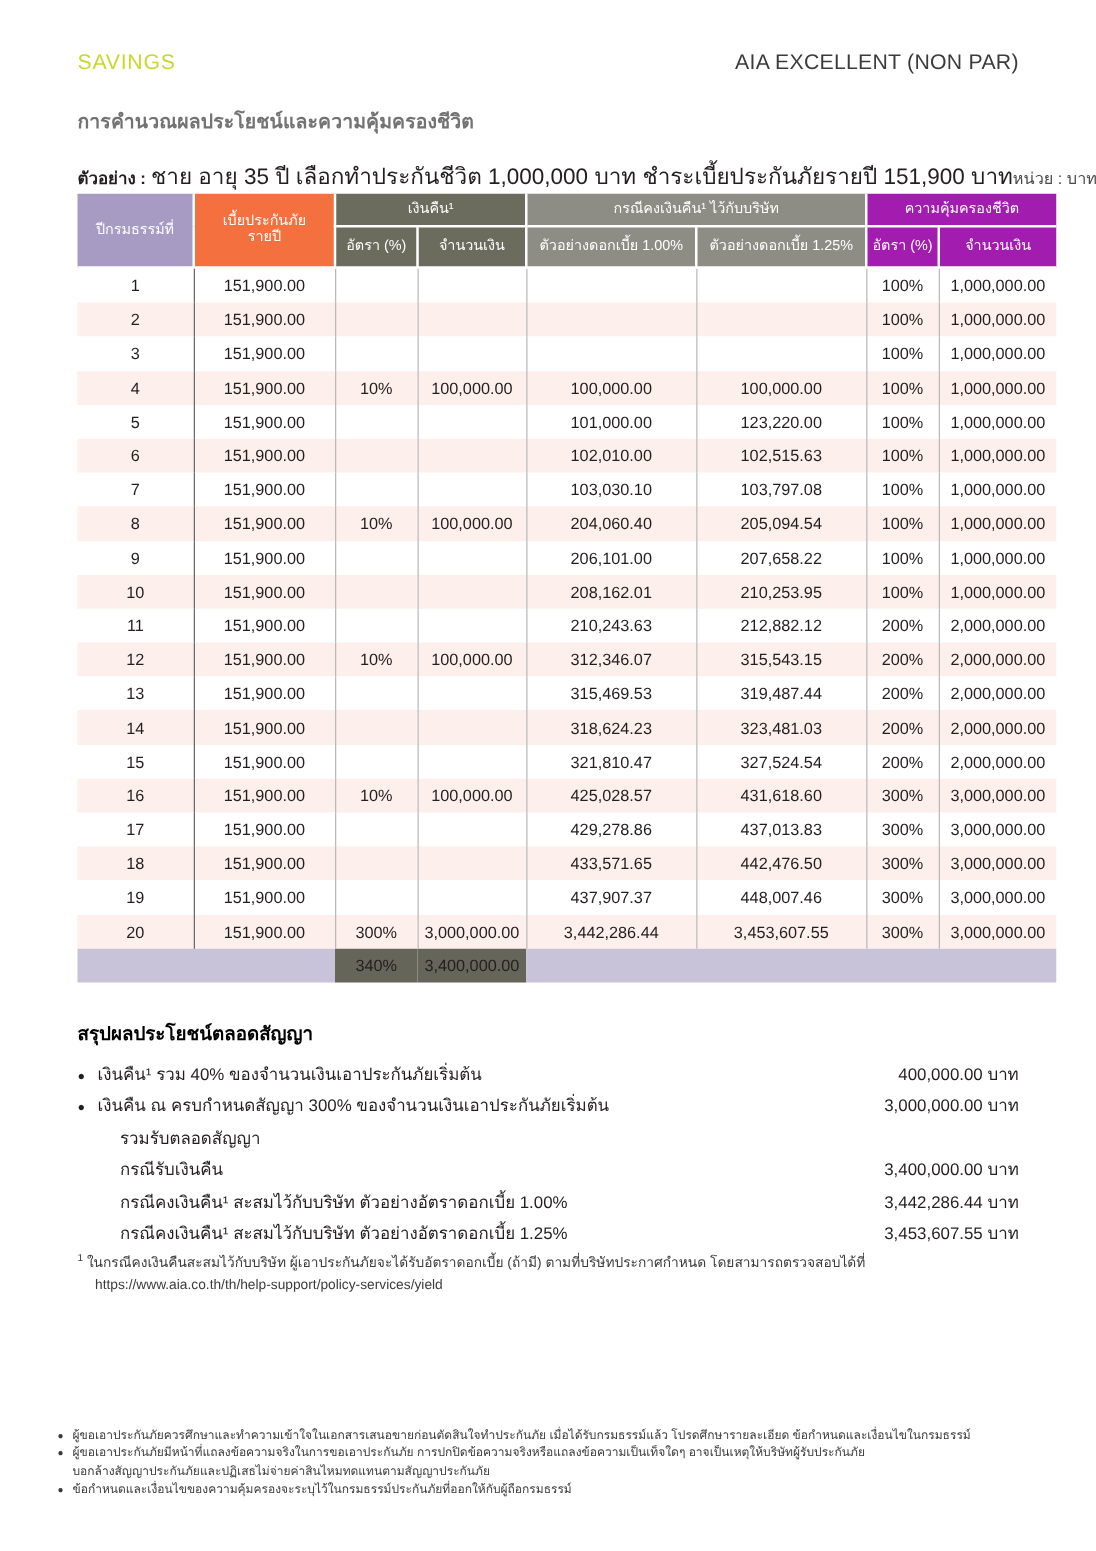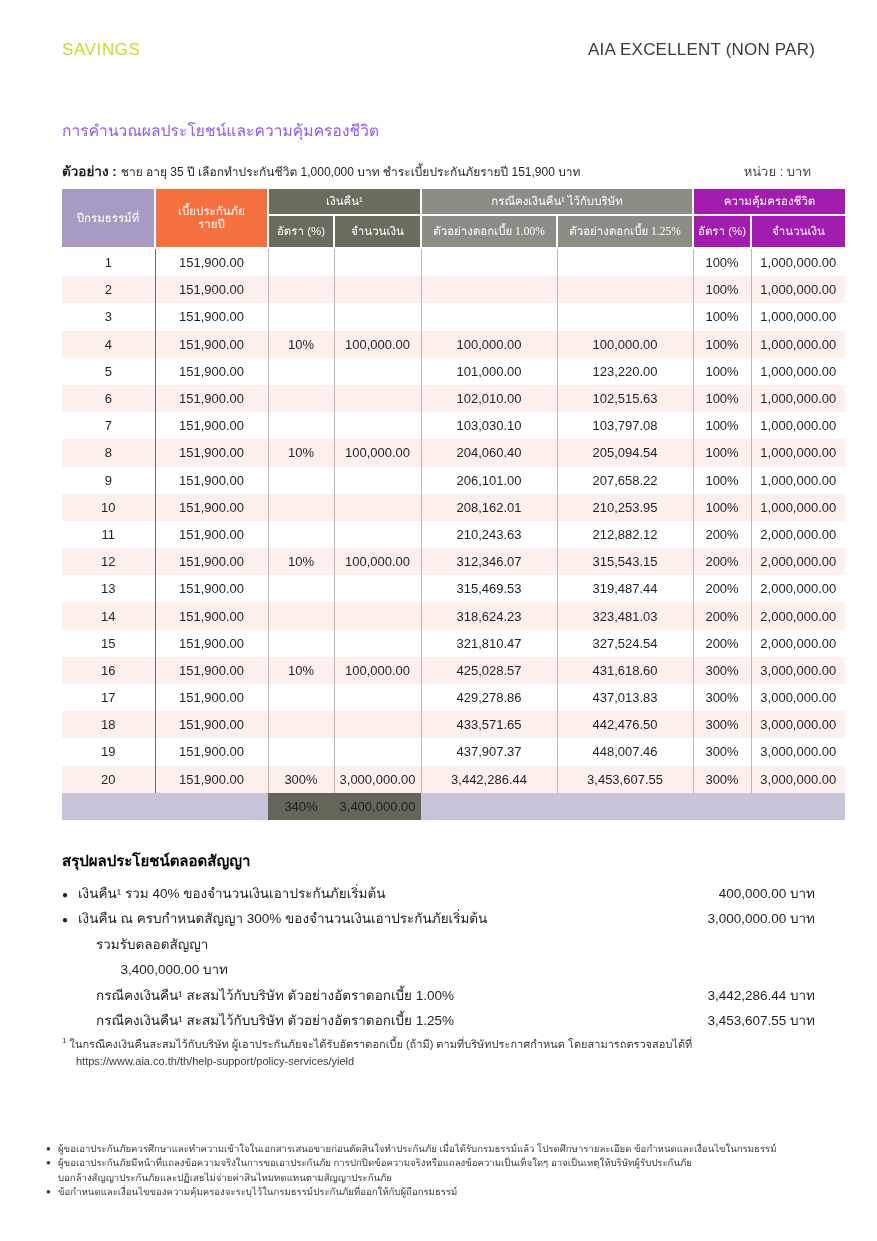--- a/index.html
+++ b/index.html
@@ -39,42 +39,42 @@
   }
   .product-name {
     font-size: 17px;
     color: #3b3b3b;
     letter-spacing: 0.2px;
     font-weight: 400;
   }
 
   
   .section-title {
-    margin-top: 48px;
+    margin-top: 14px;
     font-size: 15.5px;
-    font-weight: normal;
-    color: #8b5cf6;
+    font-weight: bold;
+    color: #737373;
     letter-spacing: 0.1px;
   }
 
   
   .example-line {
     margin-top: 17px;
     display: flex;
     align-items: baseline;
     height: 20px;
   }
   .example-label {
     font-size: 13.5px;
     font-weight: bold;
     color: #231f20;
     white-space: nowrap;
   }
   .example-text {
-    font-size: 12px;
+    font-size: 18px;
     color: #231f20;
     white-space: nowrap;
     margin-left: 4px;
   }
   .unit-note {
     margin-left: auto;
     font-size: 13px;
     color: #4a4a4a;
     white-space: nowrap;
     padding-right: 4px;
@@ -100,21 +100,21 @@
     vertical-align: middle;
     line-height: 1.12;
     font-size: 11.5px;
     border-right: 2px solid #ffffff;
     border-bottom: 2px solid #ffffff;
   }
   .hdr.last { border-right: none; }
   .hdr-year      { background: #a79bc4; }
   .hdr-premium   { background: #f4713f; }
   .hdr-cash      { background: #6b6b5e; }
-  .hdr-retain    { background: #8d8d86; font-family: Liberation Serif, serif; }
+  .hdr-retain    { background: #8d8d86; }
   .hdr-cover     { background: #a21caf; }
 
   .hdr-tall { height: 56px; }
   .hdr-grp  { height: 25px; }
   .hdr-sub  { height: 31px; }
 
   .benefit-table tbody td {
     height: 27.2px;
     text-align: center;
     vertical-align: middle;
@@ -486,20 +486,21 @@
         <span class="sum-text">เงินคืน ณ ครบกำหนดสัญญา 300% ของจำนวนเงินเอาประกันภัยเริ่มต้น</span>
         <span class="sum-amt">3,000,000.00 บาท</span>
       </div>
       <div class="sum-row nested">
         <span class="sum-bullet empty">●</span>
         <span class="sum-text">รวมรับตลอดสัญญา</span>
         <span class="sum-amt"></span>
       </div>
       <div class="sum-row nested">
         <span class="sum-bullet empty">●</span>
+        <span class="sum-text">กรณีรับเงินคืน</span>
         <span class="sum-amt">3,400,000.00 บาท</span>
       </div>
       <div class="sum-row nested">
         <span class="sum-bullet empty">●</span>
         <span class="sum-text">กรณีคงเงินคืน¹ สะสมไว้กับบริษัท ตัวอย่างอัตราดอกเบี้ย 1.00%</span>
         <span class="sum-amt">3,442,286.44 บาท</span>
       </div>
       <div class="sum-row nested">
         <span class="sum-bullet empty">●</span>
         <span class="sum-text">กรณีคงเงินคืน¹ สะสมไว้กับบริษัท ตัวอย่างอัตราดอกเบี้ย 1.25%</span>

